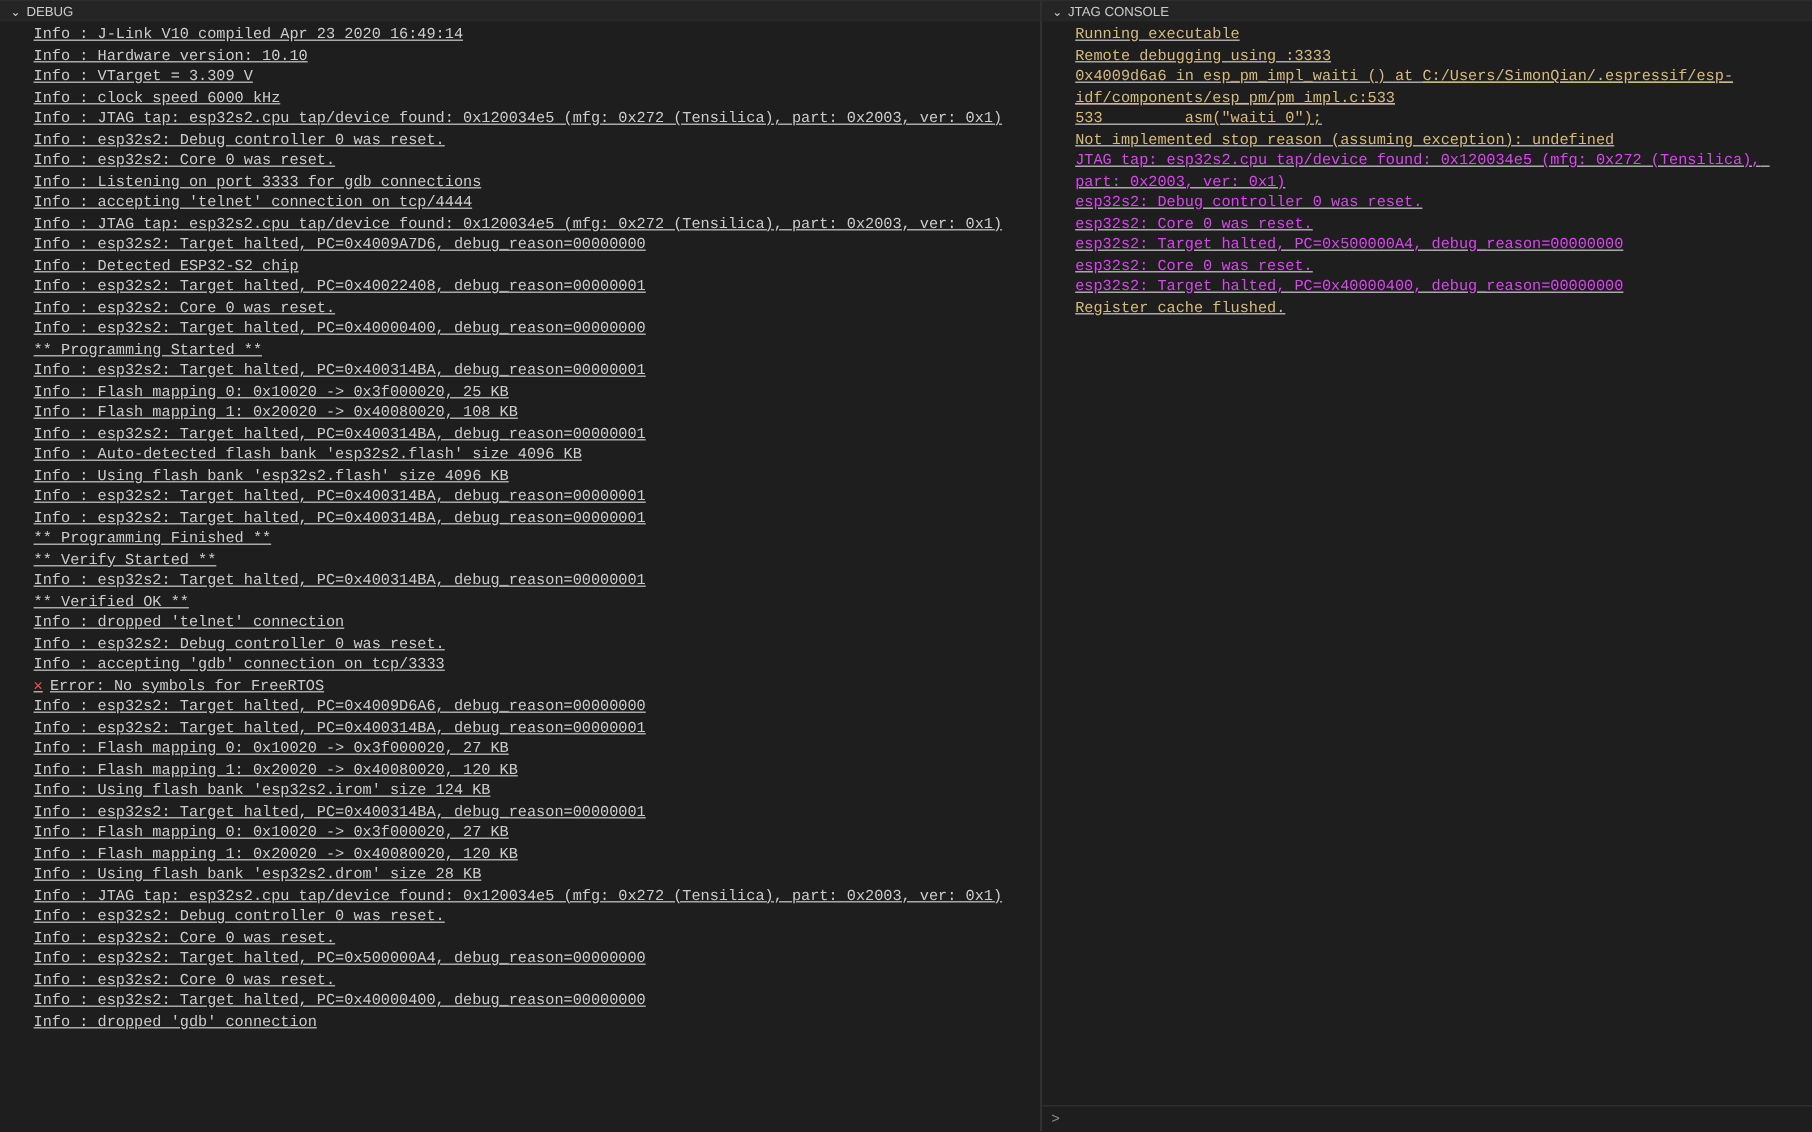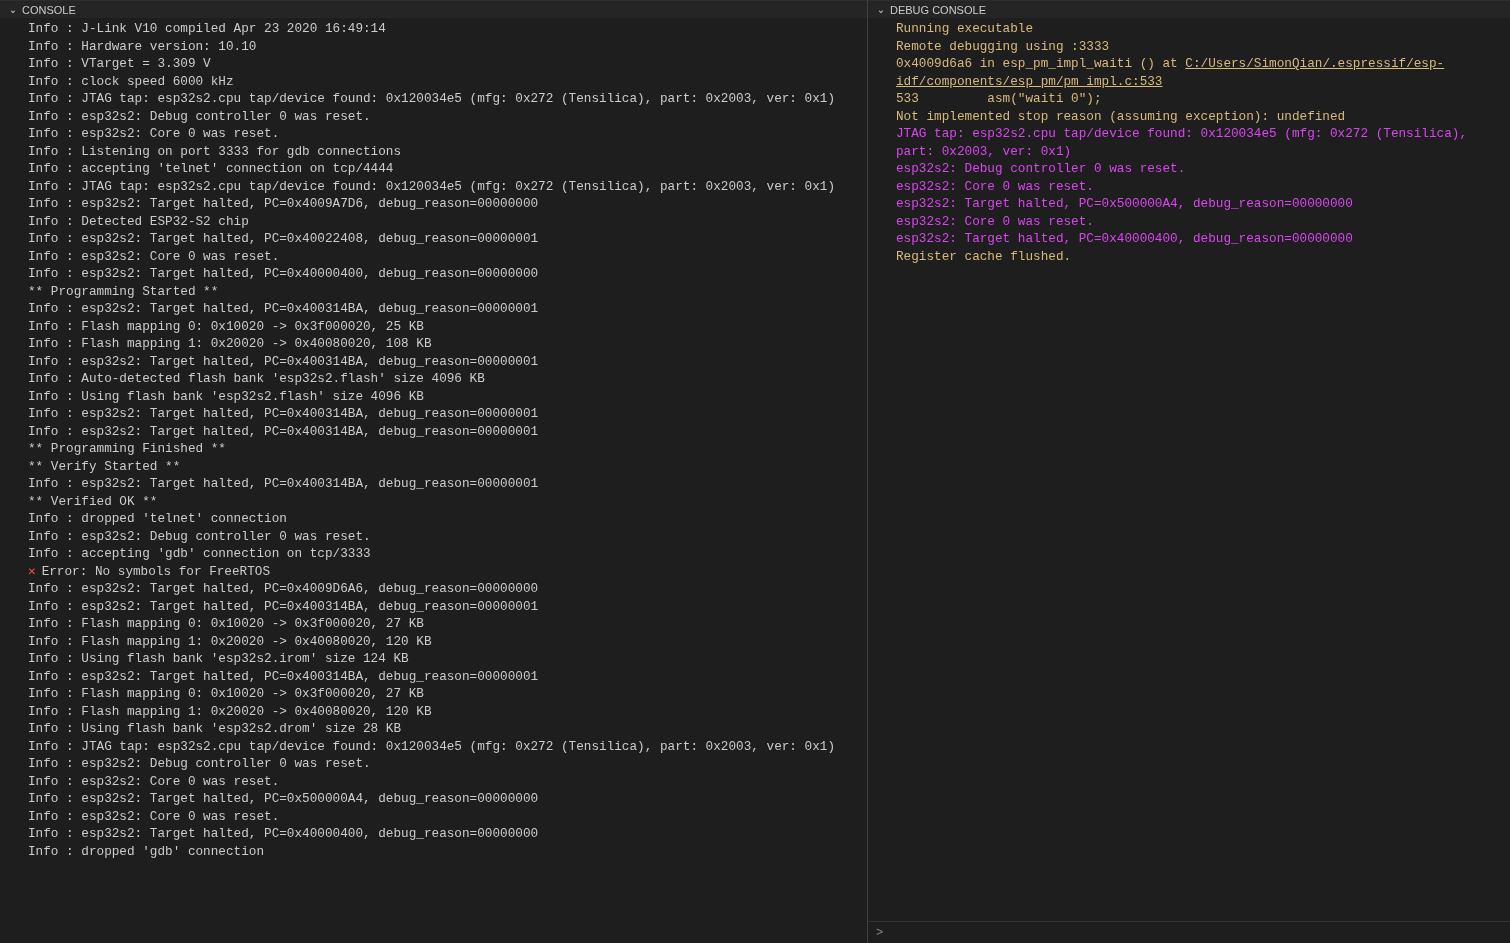--- a/index.html
+++ b/index.html
@@ -44,20 +44,21 @@
     color: #cccccc;
     font-size: 10px;
   }
   .panel-body {
     flex: 1;
     overflow-y: auto;
     overflow-x: hidden;
     padding: 2px 0 4px 28px;
     line-height: 17.5px;
     white-space: pre;
+    text-decoration: underline;
   }
   .line { display: block; color: #cccccc; }
   .line .err-x { color: #f14c4c; font-weight: bold; margin-right: 6px; }  
   .c-gold   { color: #d7ba7d; }
   .c-blue   { color: #d946ef; }
   .c-link   { color: #d7ba7d; text-decoration: underline; cursor: pointer; }
 
   
   .panel-body::-webkit-scrollbar { width: 10px; }
   .panel-body::-webkit-scrollbar-track { background: #1e1e1e; }
@@ -73,27 +74,27 @@
     align-items: center;
   }
   .input-area .caret { color: #888; margin-right: 4px; }
 </style>
 </head>
 <body>
 
 <div class="panel panel-left">
   <div class="panel-header">
     <span class="chevron">⌄</span>
-    <span>CONSOLE</span>
+    <span>DEBUG</span>
   </div>
   <div class="panel-body" id="left-body"><div class="line">Info : J-Link V10 compiled Apr 23 2020 16:49:14</div><div class="line">Info : Hardware version: 10.10</div><div class="line">Info : VTarget = 3.309 V</div><div class="line">Info : clock speed 6000 kHz</div><div class="line">Info : JTAG tap: esp32s2.cpu tap/device found: 0x120034e5 (mfg: 0x272 (Tensilica), part: 0x2003, ver: 0x1)</div><div class="line">Info : esp32s2: Debug controller 0 was reset.</div><div class="line">Info : esp32s2: Core 0 was reset.</div><div class="line">Info : Listening on port 3333 for gdb connections</div><div class="line">Info : accepting 'telnet' connection on tcp/4444</div><div class="line">Info : JTAG tap: esp32s2.cpu tap/device found: 0x120034e5 (mfg: 0x272 (Tensilica), part: 0x2003, ver: 0x1)</div><div class="line">Info : esp32s2: Target halted, PC=0x4009A7D6, debug_reason=00000000</div><div class="line">Info : Detected ESP32-S2 chip</div><div class="line">Info : esp32s2: Target halted, PC=0x40022408, debug_reason=00000001</div><div class="line">Info : esp32s2: Core 0 was reset.</div><div class="line">Info : esp32s2: Target halted, PC=0x40000400, debug_reason=00000000</div><div class="line">** Programming Started **</div><div class="line">Info : esp32s2: Target halted, PC=0x400314BA, debug_reason=00000001</div><div class="line">Info : Flash mapping 0: 0x10020 -&gt; 0x3f000020, 25 KB</div><div class="line">Info : Flash mapping 1: 0x20020 -&gt; 0x40080020, 108 KB</div><div class="line">Info : esp32s2: Target halted, PC=0x400314BA, debug_reason=00000001</div><div class="line">Info : Auto-detected flash bank 'esp32s2.flash' size 4096 KB</div><div class="line">Info : Using flash bank 'esp32s2.flash' size 4096 KB</div><div class="line">Info : esp32s2: Target halted, PC=0x400314BA, debug_reason=00000001</div><div class="line">Info : esp32s2: Target halted, PC=0x400314BA, debug_reason=00000001</div><div class="line">** Programming Finished **</div><div class="line">** Verify Started **</div><div class="line">Info : esp32s2: Target halted, PC=0x400314BA, debug_reason=00000001</div><div class="line">** Verified OK **</div><div class="line">Info : dropped 'telnet' connection</div><div class="line">Info : esp32s2: Debug controller 0 was reset.</div><div class="line">Info : accepting 'gdb' connection on tcp/3333</div><div class="line"><span class="err-x">✕</span>Error: No symbols for FreeRTOS</div><div class="line">Info : esp32s2: Target halted, PC=0x4009D6A6, debug_reason=00000000</div><div class="line">Info : esp32s2: Target halted, PC=0x400314BA, debug_reason=00000001</div><div class="line">Info : Flash mapping 0: 0x10020 -&gt; 0x3f000020, 27 KB</div><div class="line">Info : Flash mapping 1: 0x20020 -&gt; 0x40080020, 120 KB</div><div class="line">Info : Using flash bank 'esp32s2.irom' size 124 KB</div><div class="line">Info : esp32s2: Target halted, PC=0x400314BA, debug_reason=00000001</div><div class="line">Info : Flash mapping 0: 0x10020 -&gt; 0x3f000020, 27 KB</div><div class="line">Info : Flash mapping 1: 0x20020 -&gt; 0x40080020, 120 KB</div><div class="line">Info : Using flash bank 'esp32s2.drom' size 28 KB</div><div class="line">Info : JTAG tap: esp32s2.cpu tap/device found: 0x120034e5 (mfg: 0x272 (Tensilica), part: 0x2003, ver: 0x1)</div><div class="line">Info : esp32s2: Debug controller 0 was reset.</div><div class="line">Info : esp32s2: Core 0 was reset.</div><div class="line">Info : esp32s2: Target halted, PC=0x500000A4, debug_reason=00000000</div><div class="line">Info : esp32s2: Core 0 was reset.</div><div class="line">Info : esp32s2: Target halted, PC=0x40000400, debug_reason=00000000</div><div class="line">Info : dropped 'gdb' connection</div></div>
 </div>
 
 <div class="panel panel-right">
   <div class="panel-header">
     <span class="chevron">⌄</span>
-    <span>DEBUG CONSOLE</span>
+    <span>JTAG CONSOLE</span>
   </div>
   <div class="panel-body" id="right-body" style="white-space:pre-wrap;"><div class="line c-gold">Running executable</div><div class="line c-gold">Remote debugging using :3333</div><div class="line c-gold"><span>0x4009d6a6 in esp_pm_impl_waiti () at </span><span class="c-link">C:/Users/SimonQian/.espressif/esp-idf/components/esp_pm/pm_impl.c:533</span></div><div class="line c-gold">533         asm("waiti 0");</div><div class="line c-gold">Not implemented stop reason (assuming exception): undefined</div><div class="line c-blue">JTAG tap: esp32s2.cpu tap/device found: 0x120034e5 (mfg: 0x272 (Tensilica), part: 0x2003, ver: 0x1)</div><div class="line c-blue">esp32s2: Debug controller 0 was reset.</div><div class="line c-blue">esp32s2: Core 0 was reset.</div><div class="line c-blue">esp32s2: Target halted, PC=0x500000A4, debug_reason=00000000</div><div class="line c-blue">esp32s2: Core 0 was reset.</div><div class="line c-blue">esp32s2: Target halted, PC=0x40000400, debug_reason=00000000</div><div class="line c-gold">Register cache flushed.</div></div>
   <div class="input-area">
     <span class="caret">&gt;</span>
   </div>
 </div>
 
 </body></html>

